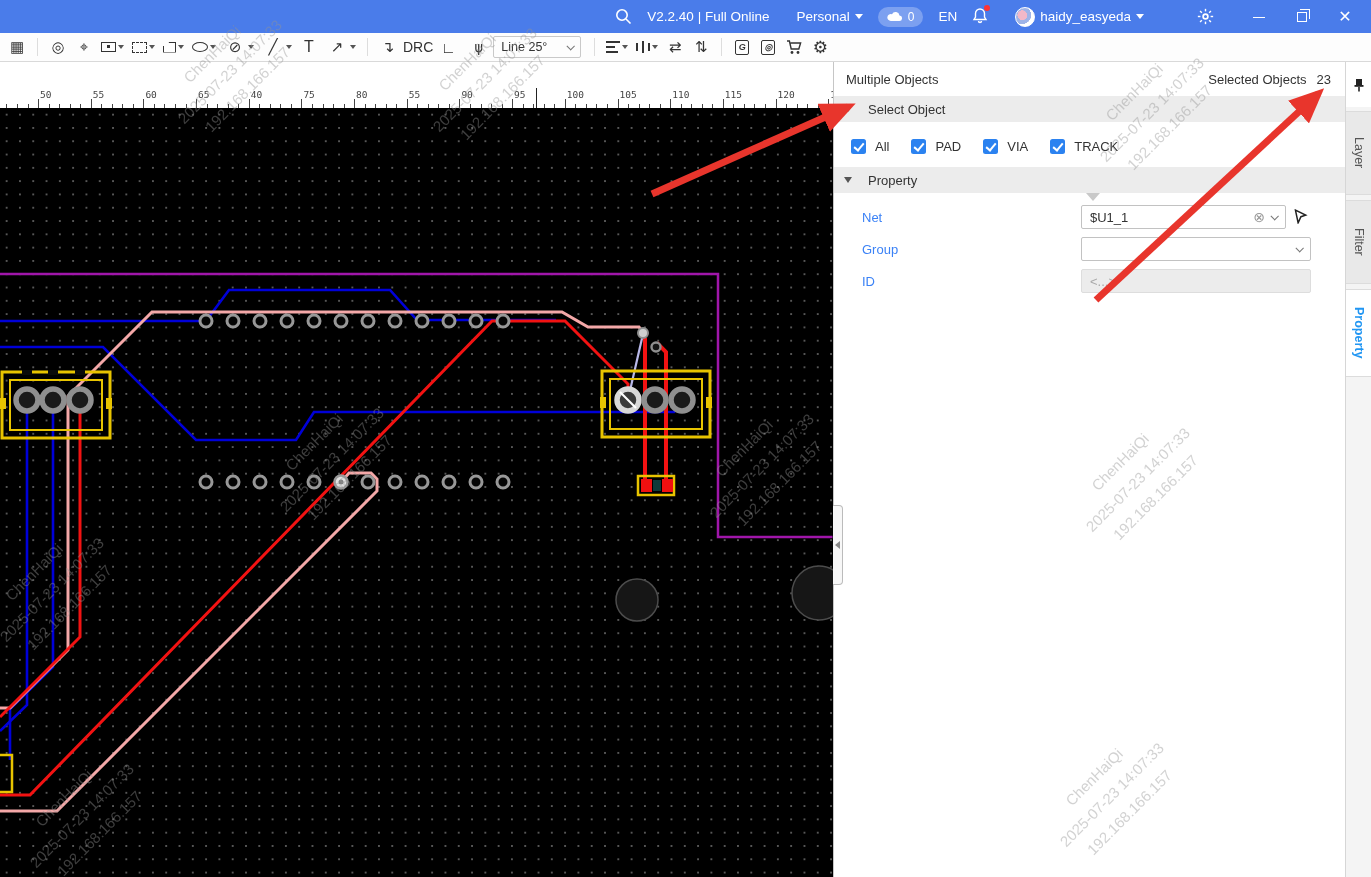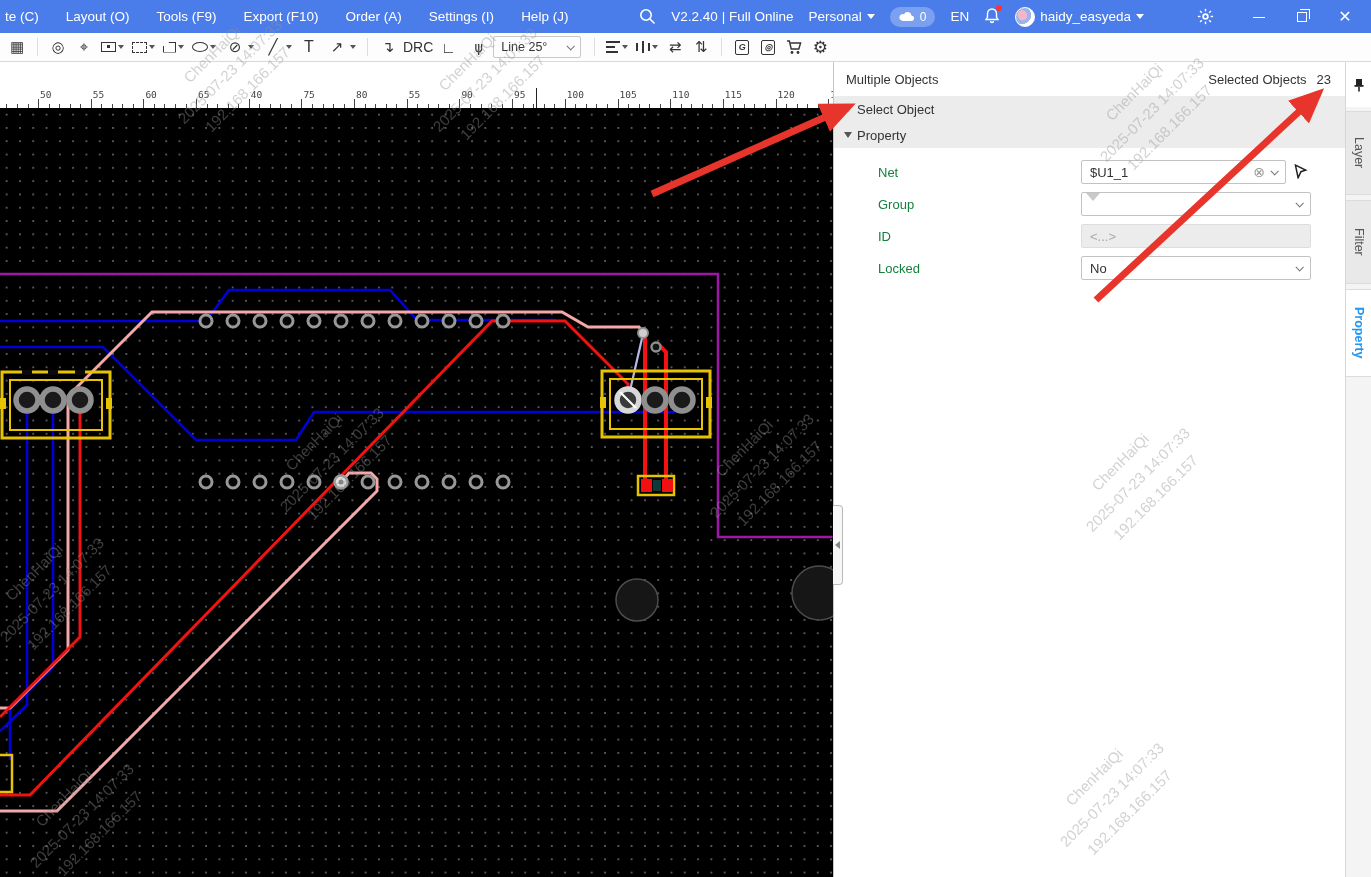--- a/index.html
+++ b/index.html
@@ -5,21 +5,21 @@
   * { margin:0; padding:0; box-sizing:border-box; }
   html,body { width:1371px; height:877px; overflow:hidden; font-family:"Liberation Sans",sans-serif; background:#fff; }
   #app { position:relative; width:1371px; height:877px; }
 
   
   .topbar { position:absolute; left:0; top:0; width:1371px; height:33px; background:#4a7cea; display:flex; align-items:center; color:#fff; font-size:13.5px; }
   .menus { display:flex; align-items:center; gap:27px; padding-left:5px; }
   .menu-item { cursor:default; white-space:nowrap; }
   .tb-right { margin-left:auto; display:flex; align-items:center; gap:15px; padding-right:12px; }
   .ver { font-size:13.5px; }
-  .drop { display:flex; align-items:center; gap:5px; }
+  .drop { display:flex; align-items:center; gap:5px;margin-left:12px; }
   .dcaret { width:0; height:0; border-left:4px solid transparent; border-right:4px solid transparent; border-top:5px solid #fff; }
   .cloud-pill { background:rgba(255,255,255,.28); border-radius:10px; height:20px; display:flex; align-items:center; gap:5px; padding:0 9px; }
   .cloud-pill .cnt { font-size:12px; }
   .bell-wrap { position:relative; }
   .bell-dot { position:absolute; top:-2px; right:-2px; width:6px; height:6px; background:#f33; border-radius:50%; }
   .avatar { width:20px; height:20px; border-radius:50%; background:radial-gradient(circle at 35% 40%, #f3b8c8 0 30%, #9fb4e8 31% 55%, #fff 56%); border:1px solid #fff; }
   .winbtn { width:28px; text-align:center; font-size:14px; }
   .minic { display:inline-block; width:12px; border-top:1.5px solid #fff; vertical-align:middle; }
   .maxic { display:inline-block; width:10px; height:10px; border:1.5px solid #fff; position:relative; }
   .maxic::before { content:""; position:absolute; left:2px; top:-4px; width:9px; height:9px; border-top:1.5px solid #fff; border-right:1.5px solid #fff; }
@@ -65,28 +65,28 @@
   
   .canvas { position:absolute; left:0; top:108px; width:833px; height:769px; background:#000;
     background-image:radial-gradient(circle, rgba(255,255,255,.34) 1px, transparent 1.4px);
     background-size:13.3px 13.3px; }
   .canvas svg { position:absolute; left:0; top:0; }
 
   
   .panel { position:absolute; left:833px; top:62px; width:512px; height:815px; background:#fff; border-left:1px solid #c6c6c6; font-size:13px; color:#333; }
   .phead { height:34px; display:flex; align-items:center; padding:0 14px 0 12px; }
   .phead .sel { margin-left:auto; display:flex; gap:10px; align-items:center; }
-  .secbar { height:26px; background:#ececec; display:flex; align-items:center; gap:5px; padding-left:10px; color:#333; }
+  .secbar { height:26px; background:#ececec; display:flex; align-items:center; gap:16px; padding-left:10px; color:#333; }
   .tri { width:0; height:0; border-left:4.5px solid transparent; border-right:4.5px solid transparent; border-top:6px solid #555; }
   .cbrow { display:flex; align-items:center; gap:9px; padding:17px 0 13px 17px; }
   .cb { width:15px; height:15px; border-radius:2.5px; background:#2b82f0; position:relative; }
   .cb::after { content:""; position:absolute; left:4.5px; top:1.5px; width:4px; height:8px; border-right:2px solid #fff; border-bottom:2px solid #fff; transform:rotate(40deg); }
   .cblab { margin-right:13px; }
   .prow { display:flex; align-items:center; height:32px; }
-  .plabel { width:247px; padding-left:44px; color:#15803d; }
+  .plabel { width:247px; padding-left:28px; color:#3b82f6; }
   .pctrl { position:relative; display:flex; align-items:center; }
   .ctl { height:24px; border:1px solid #c2c2c2; border-radius:2px; background:#fff; display:flex; align-items:center; padding:0 8px; width:230px; }
   .ctl.short { width:205px; }
   .ctl.disabled { background:#ececec; border-color:#ddd; color:#a9a9a9; }
   .ctl .val { flex:1; white-space:nowrap; overflow:hidden; }
   .ctl .clr { color:#999; font-size:14px; margin-right:6px; }
   .pick { margin-left:9px; font-size:15px; color:#222; transform:rotate(-12deg); }
   .float-tri { position:absolute; left:252px; top:131px; width:0; height:0; border-left:7px solid transparent; border-right:7px solid transparent; border-top:8px solid #c9c9c9; }
   .handle { position:absolute; left:-1px; top:443px; width:10px; height:80px; border:1px solid #bbb; border-left:none; border-radius:0 4px 4px 0; background:#f7f7f7; display:flex; align-items:center; justify-content:center; }
   .handle i { width:0; height:0; border-top:4px solid transparent; border-bottom:4px solid transparent; border-right:5px solid #888; }
@@ -100,29 +100,20 @@
   
   .wm { position:absolute; transform:rotate(-45deg); color:rgba(148,148,148,.42); font-size:15px; line-height:25px; white-space:nowrap; text-align:center; pointer-events:none; z-index:30; }
   #arrows { position:absolute; left:0; top:0; z-index:50; pointer-events:none; }
 </style>
 </head>
 <body>
 
 <div id="app">
 
   <div class="topbar">
-    <div class="menus" id="menus">
-        <span class="menu-item">te (C)</span>
-        <span class="menu-item">Layout (O)</span>
-        <span class="menu-item">Tools (F9)</span>
-        <span class="menu-item">Export (F10)</span>
-        <span class="menu-item">Order (A)</span>
-        <span class="menu-item">Settings (I)</span>
-        <span class="menu-item">Help (J)</span>
-      </div>
     <div class="tb-right">
       <svg width="17" height="17" viewBox="0 0 17 17">
           <circle cx="7" cy="7" r="5.2" fill="none" stroke="#fff" stroke-width="1.6"></circle>
           <line x1="11" y1="11" x2="15.5" y2="15.5" stroke="#fff" stroke-width="1.6"></line>
         </svg>
       <span class="ver">V2.2.40 | Full Online</span>
       <span class="drop">
           <span>Personal</span>
           <i class="dcaret"></i>
         </span>
@@ -441,20 +432,30 @@
       <span>Multiple Objects</span>
       <span class="sel">
         <span>Selected Objects</span>
         <span>23</span>
       </span>
     </div>
     <div class="secbar">
       <i class="tri"></i>
       <span>Select Object</span>
     </div>
+    <div class="cbrow" id="cbrow">
+        <span class="cb"></span>
+        <span class="cblab">All</span>
+        <span class="cb"></span>
+        <span class="cblab">PAD</span>
+        <span class="cb"></span>
+        <span class="cblab">VIA</span>
+        <span class="cb"></span>
+        <span class="cblab">TRACK</span>
+      </div>
     <div class="secbar">
       <i class="tri"></i>
       <span>Property</span>
     </div>
     <div id="props" style="padding-top:8px">
         <div class="prow">
           <div class="plabel">Net</div>
           <div class="pctrl">
             <div class="ctl short">
         <span class="val">$U1_1</span>
@@ -477,29 +478,20 @@
           </div>
         </div>
         <div class="prow">
           <div class="plabel">ID</div>
           <div class="pctrl">
             <div class="ctl disabled">
               <span class="val">&lt;...&gt;</span>
             </div>
           </div>
         </div>
-        <div class="prow">
-          <div class="plabel">Locked</div>
-          <div class="pctrl">
-            <div class="ctl">
-        <span class="val">No</span>
-              <i class="chev"></i>
-            </div>
-          </div>
-        </div>
       </div>
     <i class="float-tri"></i>
     <div class="handle">
         <i></i>
       </div>
   </div>
 
   <div class="strip">
     <div class="pinblock">
       <svg width="12" height="14" viewBox="0 0 12 14">

